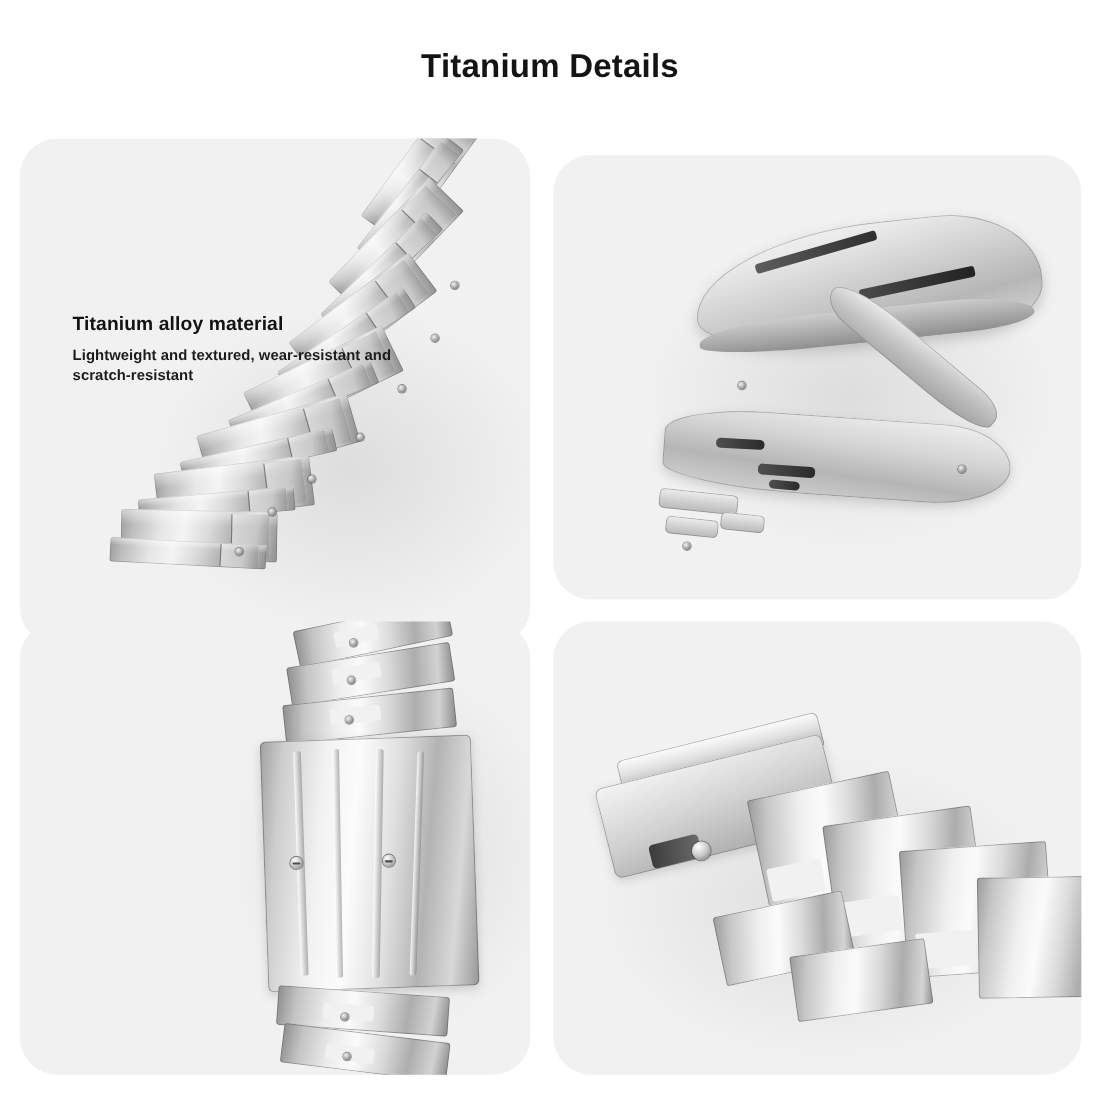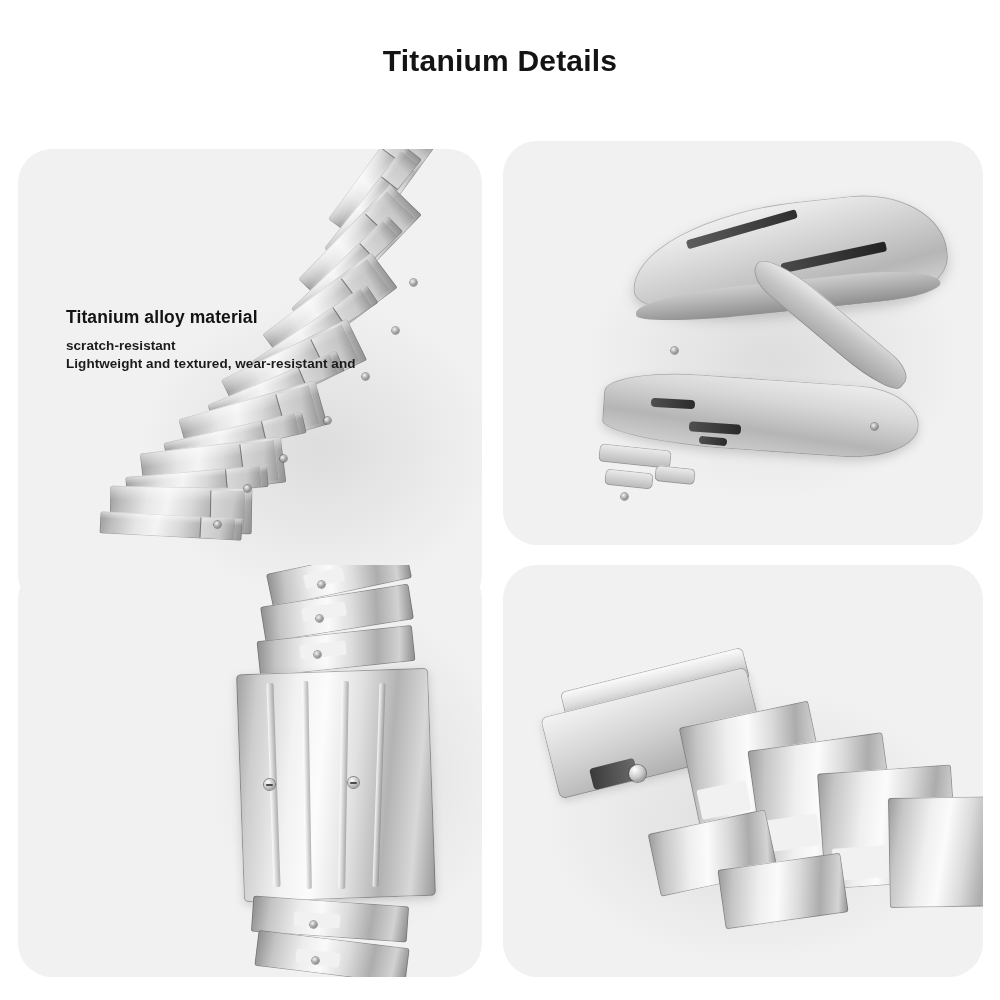--- a/index.html
+++ b/index.html
@@ -9,21 +9,21 @@
   .page { position:relative; width:1000px; height:1000px; background:#fff; overflow:hidden; }
 
   .page-title{
     position:absolute; left:0; top:44px; width:1000px; text-align:center;
     font-size:30px; font-weight:bold; color:#141414; letter-spacing:.2px;
   }
 
   .panel{
     position:absolute; background:#f1f1f1; border-radius:34px; overflow:hidden;
   }
-  #panel-1{ left:18px;  top:149px; width:464px; height:460px; }
+  #panel-1{ left:18px;  top:126px; width:464px; height:460px; }
   #panel-2{ left:503px; top:141px; width:480px; height:404px; }
   #panel-3{ left:18px;  top:565px; width:464px; height:412px; }
   #panel-4{ left:503px; top:565px; width:480px; height:412px; }
 
   .cap{ position:absolute; z-index:6; }
   .cap .h{ font-size:17.5px; font-weight:bold; color:#131313; letter-spacing:.1px; white-space:nowrap; }
   .cap .s{ font-size:13.5px; font-weight:bold; color:#1b1b1b; letter-spacing:.05px; line-height:1.35; }
 
   #cap-1{ left:48px;  top:158px; }
   #cap-1 .h{ margin-bottom:9px; }
@@ -202,22 +202,22 @@
         <div class="pin" style="left:374px;top:178px;"></div>
         <div class="pin" style="left:344px;top:224px;"></div>
         <div class="pin" style="left:306px;top:268px;"></div>
         <div class="pin" style="left:262px;top:306px;"></div>
         <div class="pin" style="left:226px;top:336px;"></div>
         <div class="pin" style="left:196px;top:372px;"></div>
       </div>
     </div>
     <div class="cap" id="cap-1">
       <div class="h">Titanium alloy material</div>
+      <div class="s">Lightweight and textured, wear-resistant and</div>
       <div class="s">scratch-resistant</div>
-      <div class="s">Lightweight and textured, wear-resistant and</div>
     </div>
   </div>
 
   <div class="panel" id="panel-2">
     <div class="art">
       <div class="buckle">
         <div class="shade" style="left:80px;top:80px;width:380px;height:280px;"></div>
 
         <div class="bk-top"></div>
         <div class="bk-top-edge"></div>

